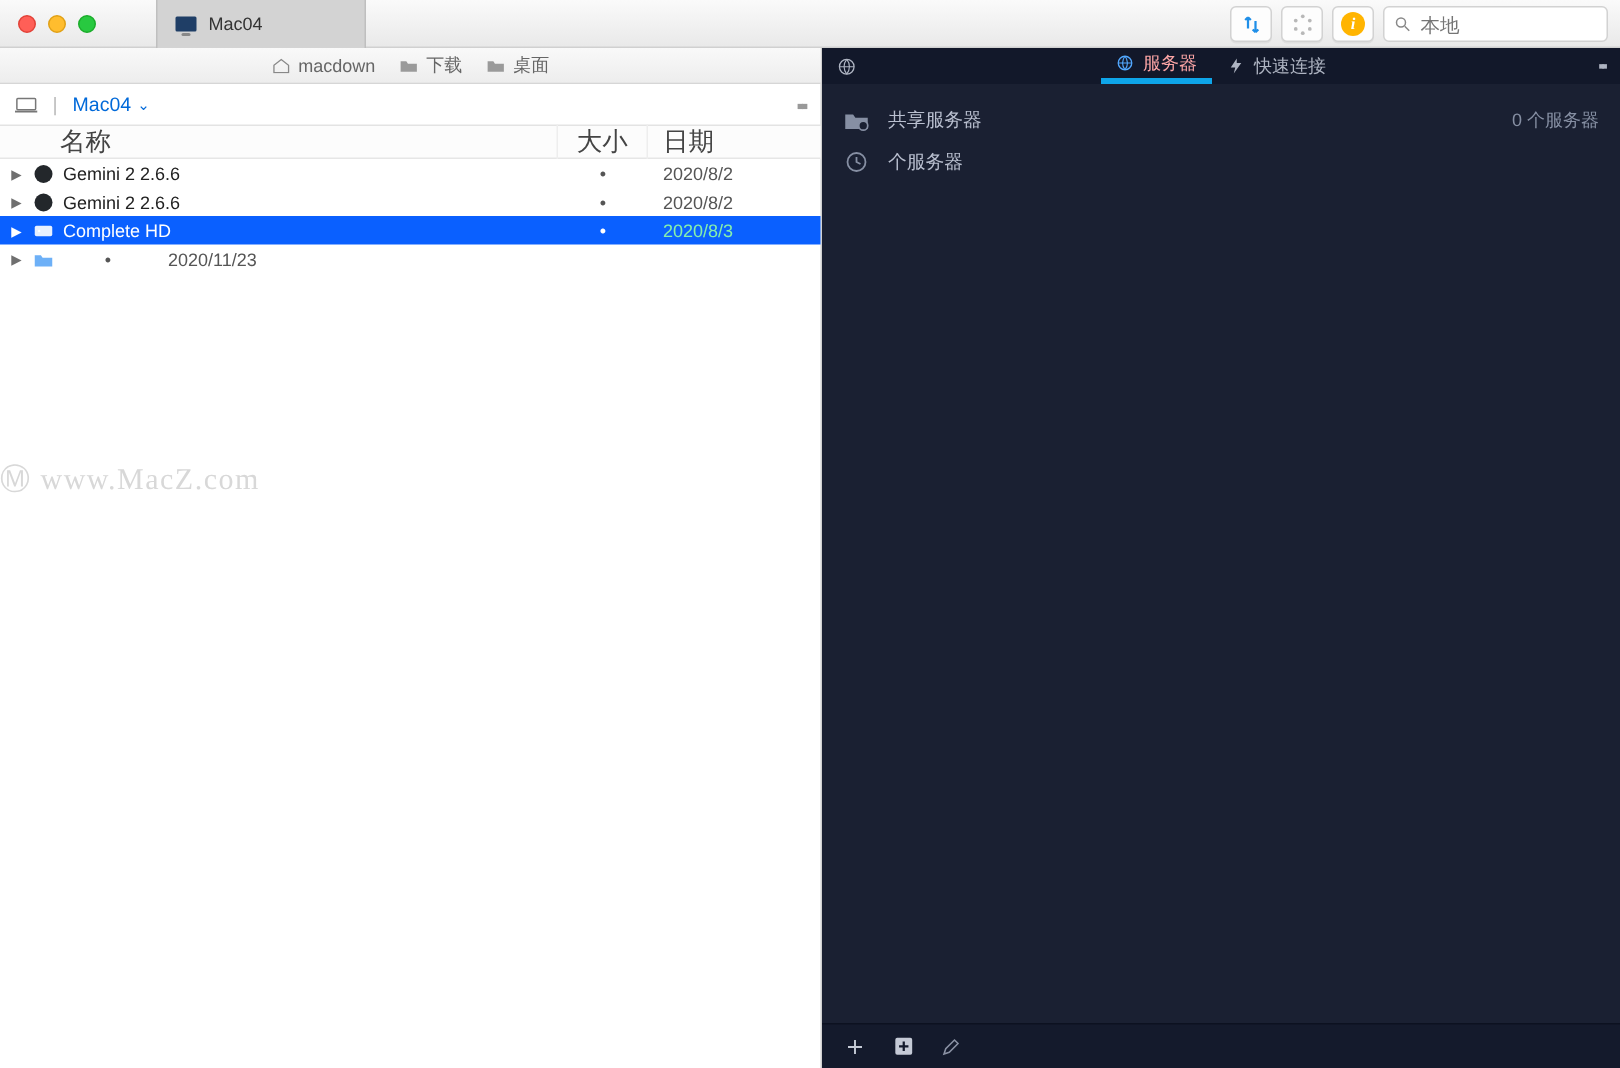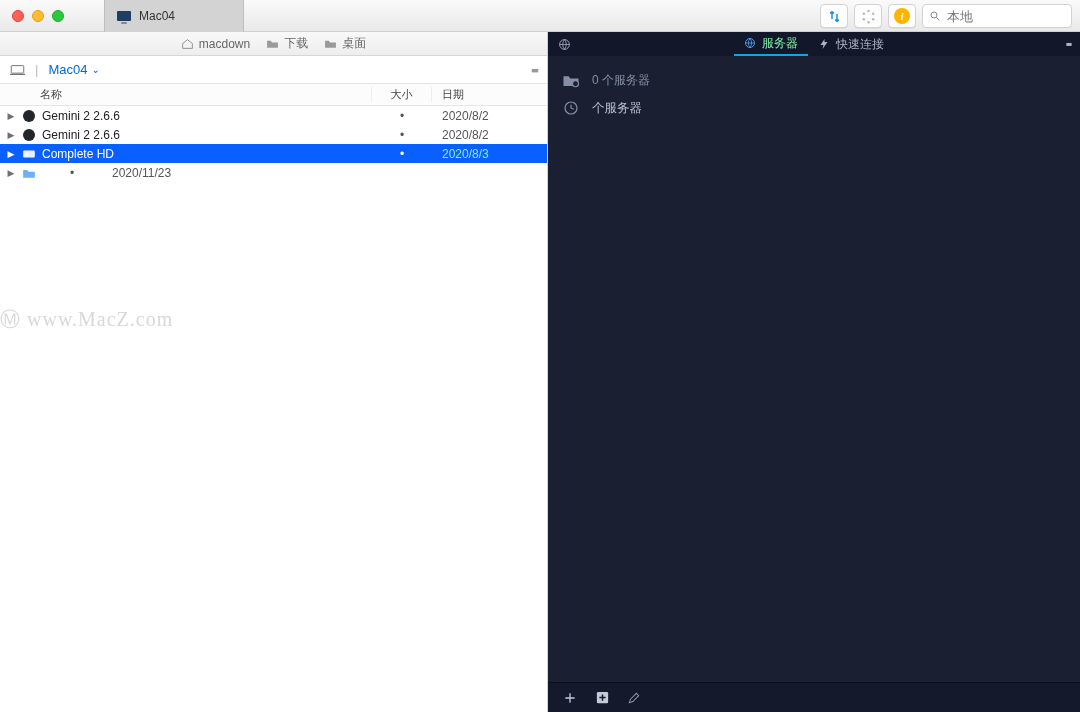--- a/index.html
+++ b/index.html
@@ -37,21 +37,21 @@
 
     
     .locbar { height:28px; border-bottom:1px solid #e3e3e3; display:flex; align-items:center; padding:0 10px; gap:10px; font-size:13px; }
     .locbar .device-glyph svg { width:15px; height:12px; color:#666; }
     .locbar .sep { color:#bbb; }
     .locbar .locname { color:#0069d9; display:flex; align-items:center; gap:4px; }
     .locbar .chev { color:#0069d9; font-size:10px; }
     .locbar .grid-icon { margin-left:auto; color:#999; letter-spacing:-2px; font-size:14px; }
 
     
-    .colheads { height:22px; border-bottom:1px solid #e6e6e6; display:flex; align-items:center; font-size:11px; color:#444; background:#fcfcfc; }
+    .colheads { height:22px; border-bottom:1px solid #e6e6e6; display:flex; align-items:center; font-size:17px; color:#444; background:#fcfcfc; }
     .ch-name { flex:1; padding-left:40px; border-right:1px solid #eee; }
     .ch-size { width:60px; text-align:center; border-right:1px solid #eee; }
     .ch-date { width:115px; padding-left:10px; }
 
     
     .files { flex:1; position:relative; }
     .row { height:19px; display:flex; align-items:center; font-size:12px; color:#222; padding-left:6px; }
     .row.selected { background:#0a60ff; color:#fff; }
     .row .disc { width:10px; text-align:center; color:#6f6f6f; font-size:9px; }
     .row.selected .disc { color:#fff; }
@@ -62,21 +62,21 @@
     .row .fdate { width:115px; padding-left:10px; color:#555; }
     .row.selected .fdate { color:#86efac; }
 
     .watermark { position:absolute; left:0; top:200px; font-size:20px; color:#d8d8d8; font-family:Georgia,serif; letter-spacing:1px; pointer-events:none; text-shadow:0 1px 0 #fff; }
 
     
     .rtabs { height:24px; background:#12182a; display:flex; align-items:center; padding:0 10px; font-size:12px; position:relative; }
     .rtabs .globe-left { color:#aeb4c2; }
     .rtabs .center { position:absolute; left:50%; transform:translateX(-50%); display:flex; gap:0; align-items:center; }
     .rtab { display:flex; align-items:center; gap:6px; padding:0 10px; height:24px; color:#aeb4c2; }
-    .rtab.active { color:#86efac; border-bottom:2px solid #0ea5e9; }
+    .rtab.active { color:#fca5a5; border-bottom:4px solid #0ea5e9; }
     .rtab svg { width:12px; height:12px; }
     .rtabs .grid-icon-r { margin-left:auto; color:#aeb4c2; font-size:12px; letter-spacing:-2px; }
 
     .rlist { padding:10px 14px; font-size:12.5px; }
     .rrow { display:flex; align-items:center; gap:12px; height:28px; color:#b9bfcf; }
     .rrow .ricon { width:18px; height:16px; display:flex; align-items:center; justify-content:center; color:#868fa3; }
     .rrow .rlabel { flex:1; }
     .rrow .rcount { color:#868fa3; font-size:12px; }
 
     .rbottom { margin-top:auto; height:30px; background:#141a2c; border-top:1px solid #0c1120; display:flex; align-items:center; gap:16px; padding:0 14px; color:#c5cad6; }
@@ -254,20 +254,21 @@
     </div>
 
     <div class="rlist">
       <div class="rrow">
         <span class="ricon">
           <svg viewBox="0 0 24 20" width="18" height="16">
               <path d="M2 5 h7 l2 3 h11 v10 H2 Z" fill="#868fa3"></path>
               <circle cx="18" cy="15" r="4" fill="#1a2032" stroke="#868fa3" stroke-width="1.5"></circle>
             </svg>
         </span>
+        <span class="rlabel">共享服务器</span>
         <span class="rcount">0 个服务器</span>
       </div>
       <div class="rrow">
         <span class="ricon">
           <svg viewBox="0 0 24 24" width="16" height="16">
               <circle cx="12" cy="12" r="9" fill="none" stroke="#868fa3" stroke-width="1.8"></circle>
               <path d="M12 7 v5 l4 2" fill="none" stroke="#868fa3" stroke-width="1.8"></path>
             </svg>
         </span>
         <span class="rlabel">个服务器</span>

